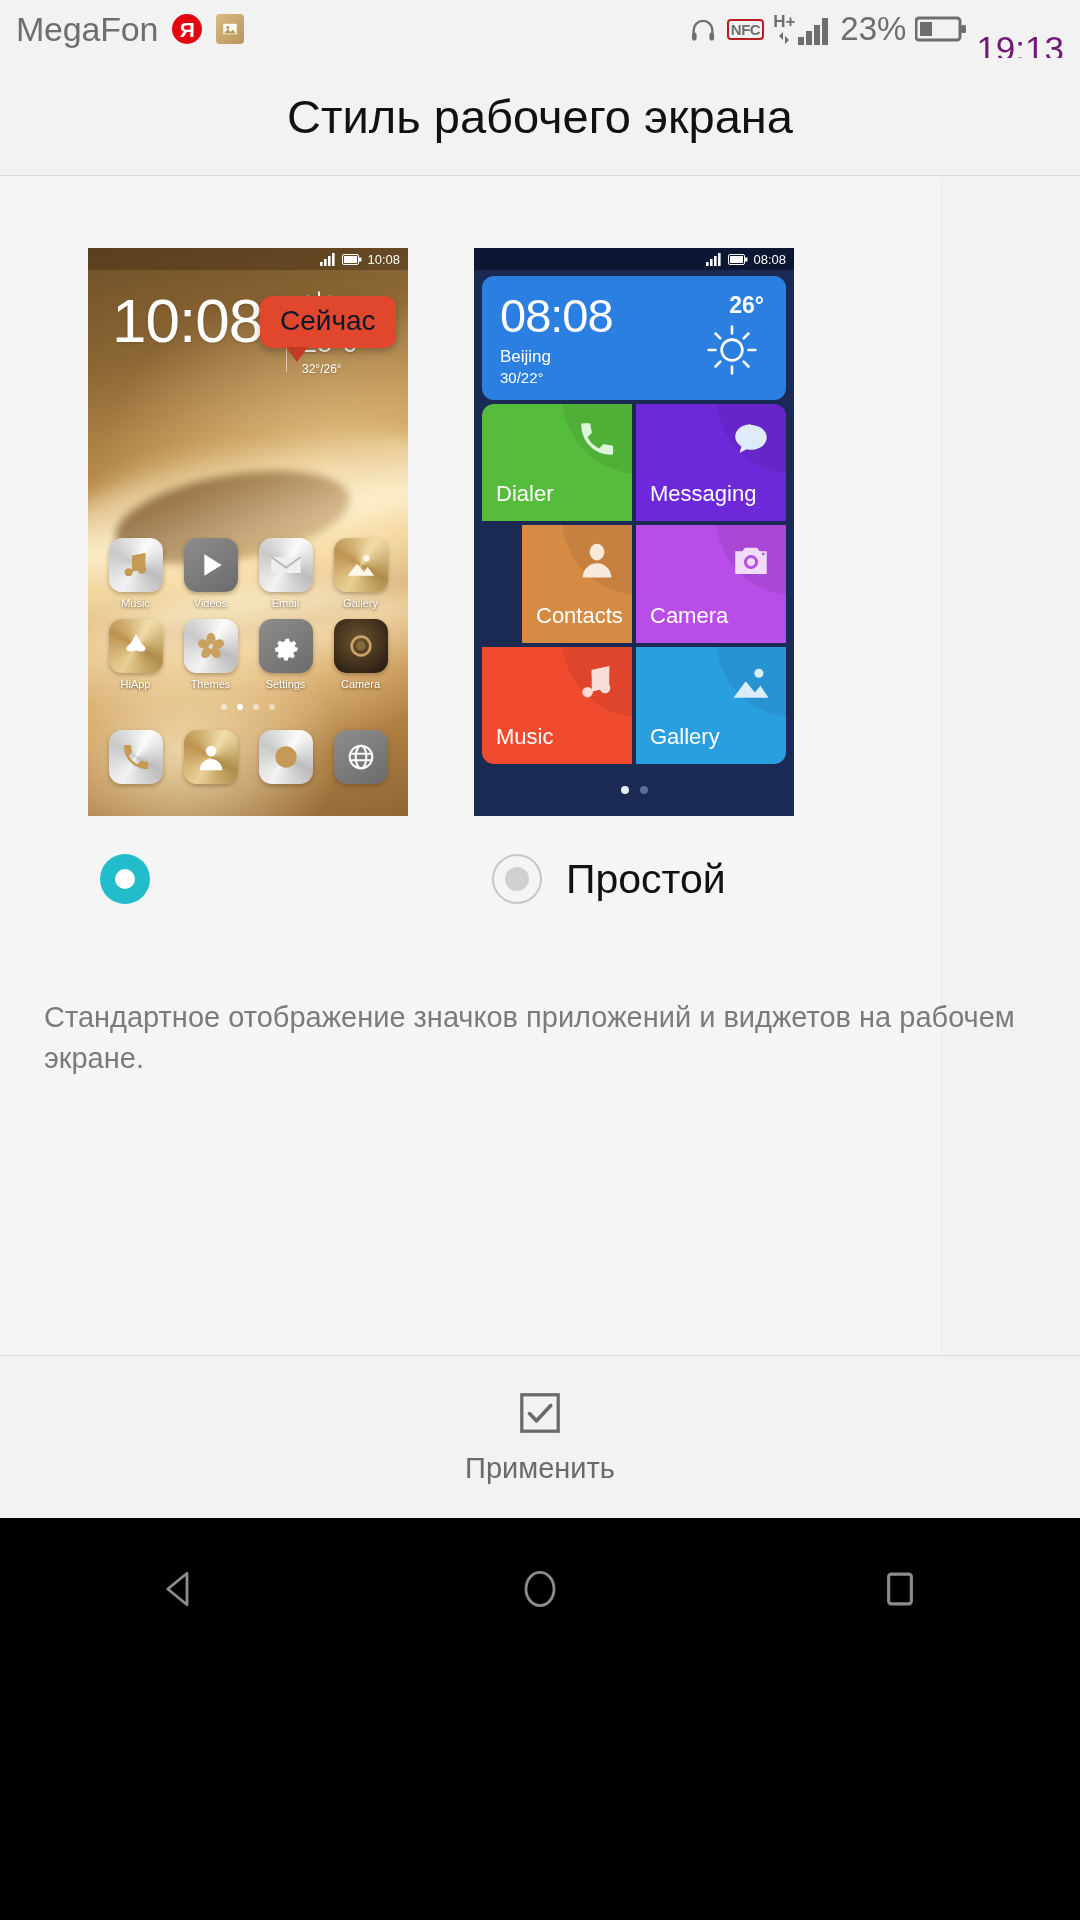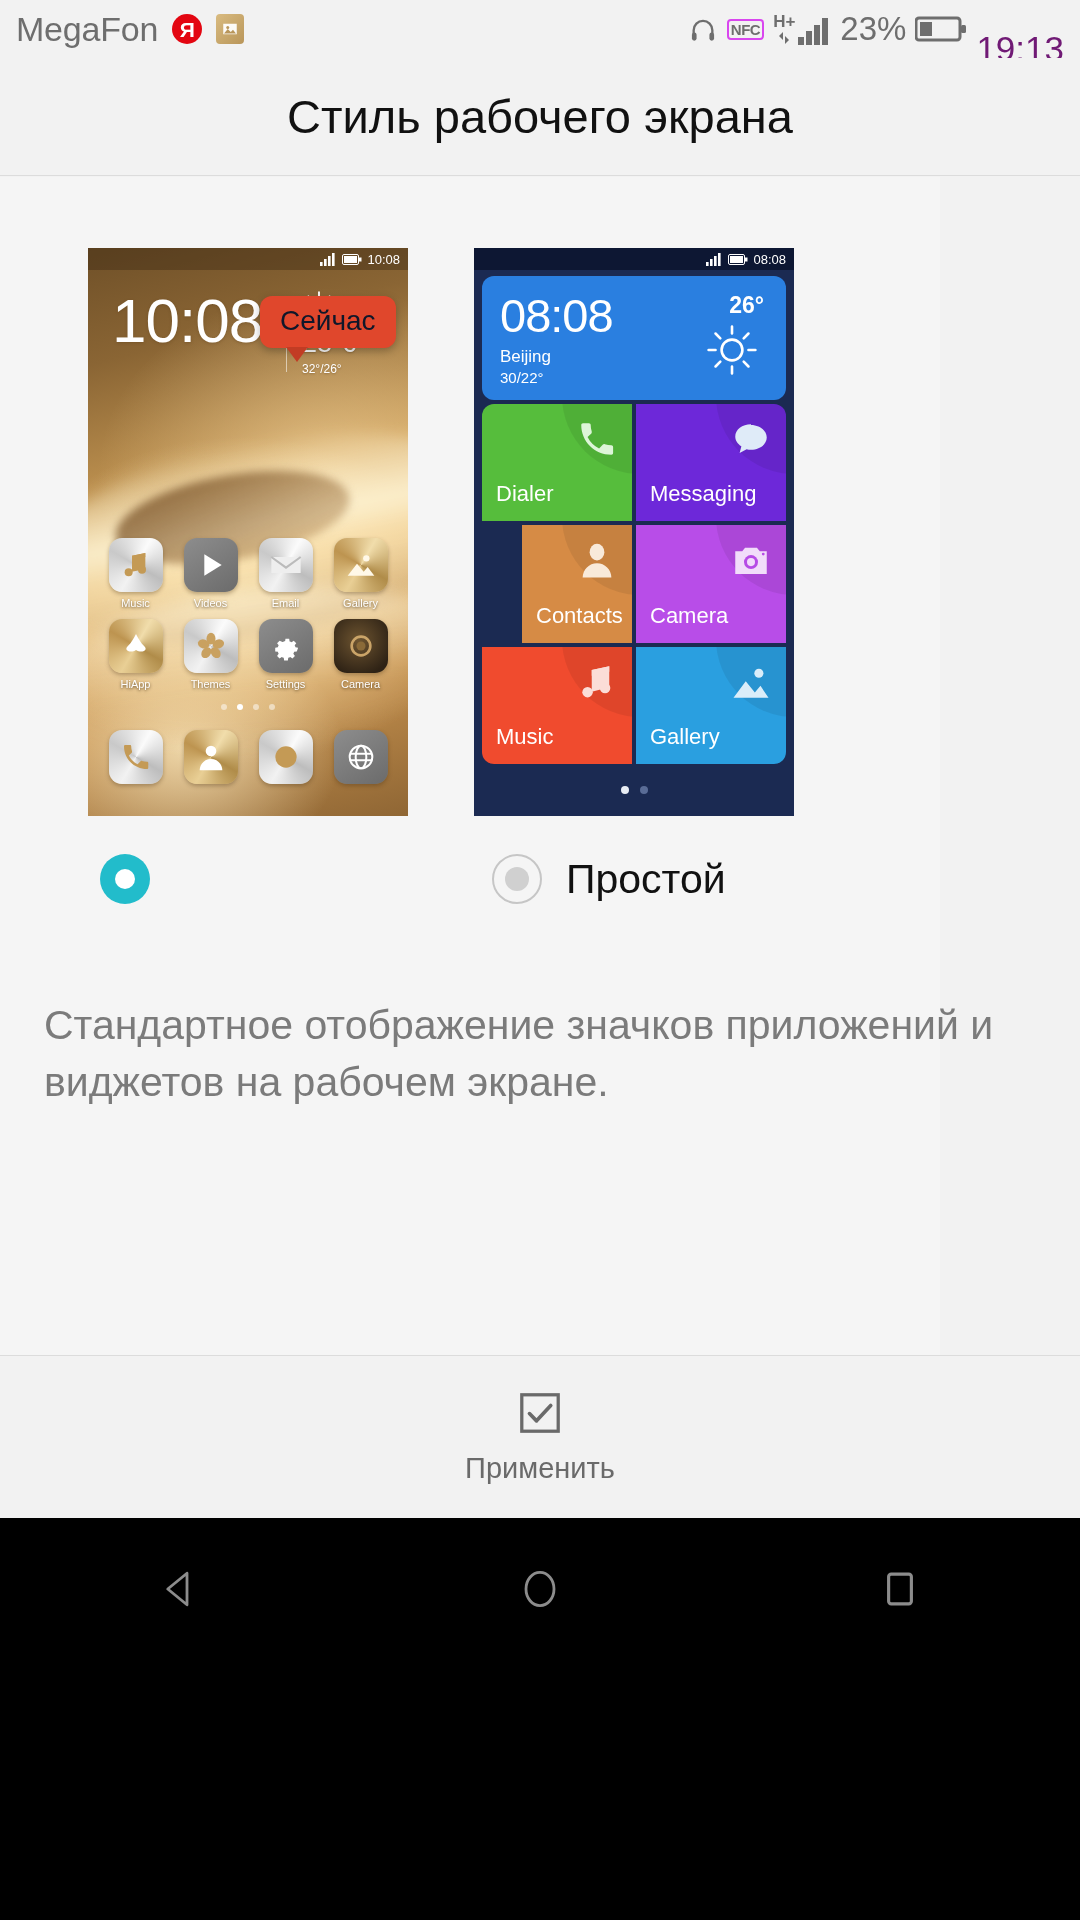--- a/index.html
+++ b/index.html
@@ -32,21 +32,21 @@
     display: flex; align-items: center; justify-content: center;
   }
   .gallery-notif-icon svg { width: 18px; height: 18px; }
 
   .sb-right {
     margin-left: auto; display: flex; align-items: center;
     gap: 9px; padding-right: 16px;
   }
   .sb-right svg { display: block; }
   .nfc-box {
-    border: 2px solid #d946ef; border-radius: 4px;
+    border: 2px solid #b91c1c; border-radius: 4px;
     font-size: 15px; font-weight: bold; color: #6e6e6e;
     padding: 1px 2px; line-height: 1; letter-spacing: -0.5px;
   }
   .hplus { font-size: 17px; font-weight: bold; color: #6e6e6e; line-height: 1; }
   .pct { font-size: 33px; color: #6e6e6e; }
   .clock { font-size: 35px; color: #701a75; margin-top: 40px; }
 
   
   .titlebar {
     position: absolute; top: 58px; left: 0;
@@ -256,21 +256,21 @@
   }
   .radio-dot.on  { background: #22bccb; }
   .radio-dot.on::after { content: ""; width: 20px; height: 20px; border-radius: 50%; background: #fff; }
   .radio-dot.off { border: 2px solid #c6c6c6; background: #f5f5f5; }
   .radio-dot.off::after { content: ""; width: 24px; height: 24px; border-radius: 50%; background: #d0d0d0; }
   .radio-lab { font-size: 41px; color: #111; }
 
   
   .desc {
     position: absolute; top: 820px; left: 44px; width: 990px;
-    font-size: 41px; line-height: 1.4; color: #7b7b7b;
+    font-size: 29px; line-height: 1.4; color: #7b7b7b;
   }
 
   
   .actionbar {
     position: absolute; top: 1355px; left: 0;
     width: 1080px; height: 163px;
     background: #f2f2f2;
     border-top: 1px solid #dcdcdc;
     display: flex; flex-direction: column;
     align-items: center; justify-content: center; gap: 16px;

